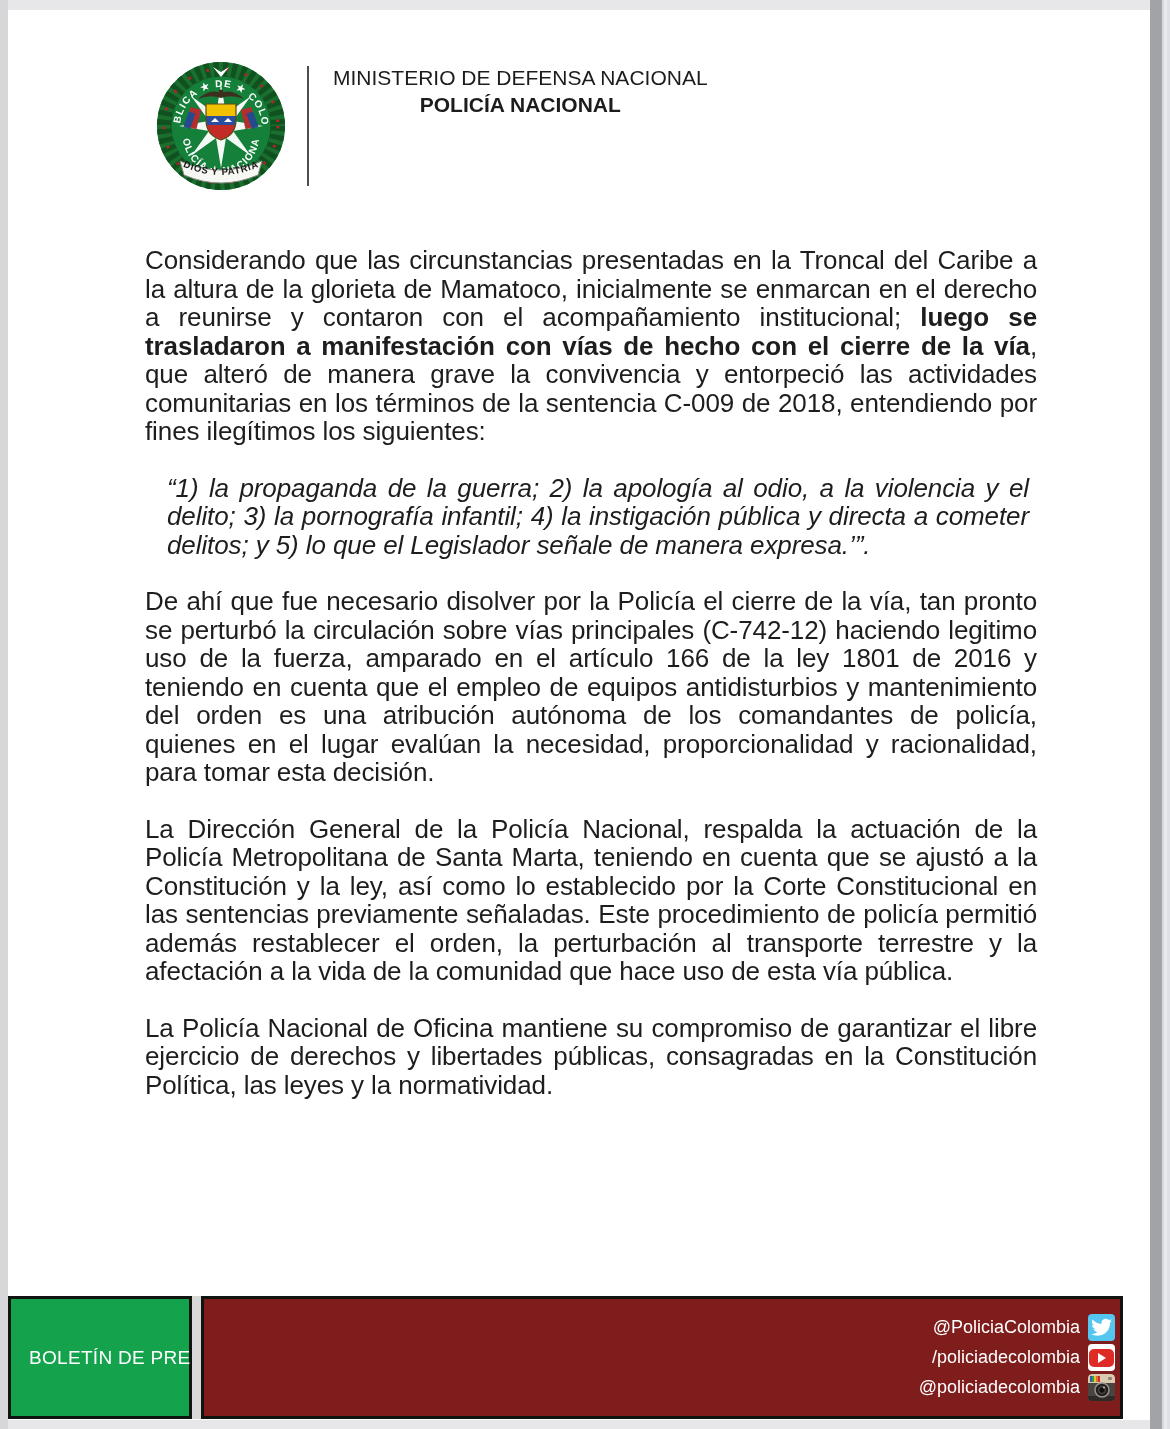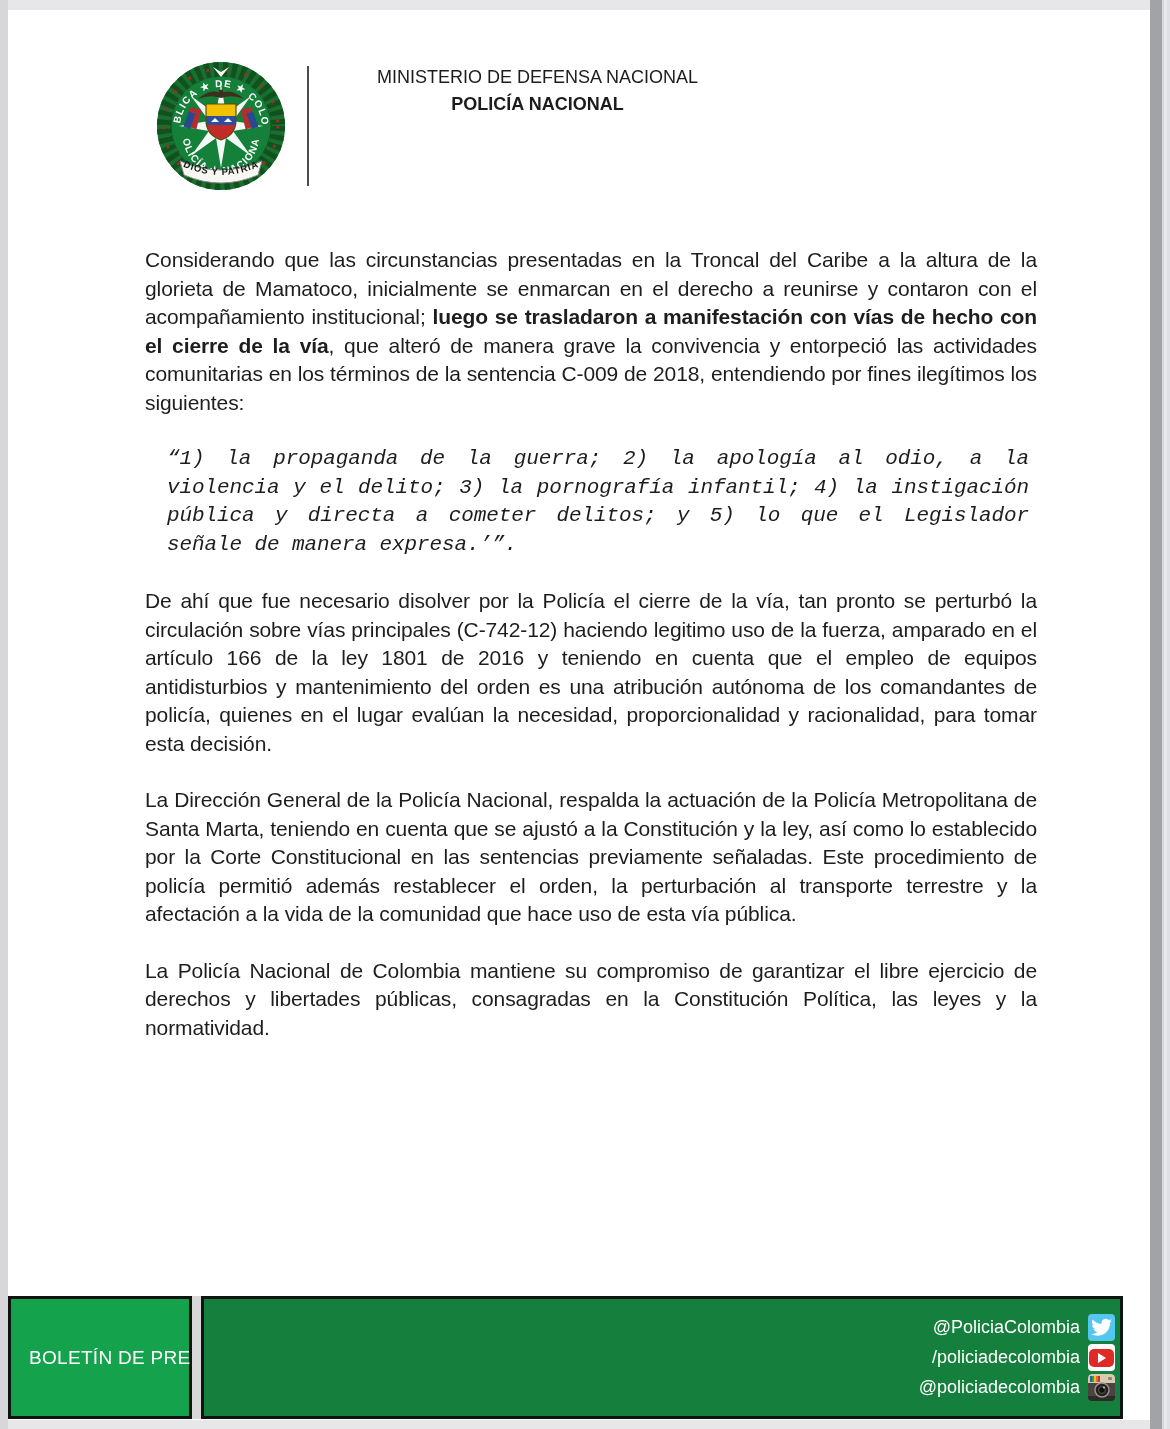--- a/index.html
+++ b/index.html
@@ -9,37 +9,37 @@
   .edge-right{position:absolute;left:1150px;top:0;width:20px;height:1429px;
     background:linear-gradient(90deg,#a2a3a7 0 58%,#d7d7dc 58% 72%,#e9e9ee 72% 86%,#dfdfe6 86%);}
   .edge-left{position:absolute;left:0;top:0;width:8px;height:1429px;background:#d7d7da;}
   
   .page{position:absolute;left:8px;top:10px;width:1142px;height:1410px;background:#ffffff;}
 
   
   .emblem{position:absolute;left:142px;top:52px;width:142px;height:136px;}
   .vline{position:absolute;left:299px;top:56px;width:2px;height:120px;background:#4d4d4d;}
   .header-lines{position:absolute;left:325px;top:54px;color:#1c1c1e;}
-  .h-line{font-size:18px;line-height:27px;white-space:nowrap;margin-left:44px;}
+  .h-line{font-size:21px;line-height:27px;white-space:nowrap;}
   .h-line.institution{font-weight:bold;text-align:center;}
 
   
   .content{position:absolute;left:137px;top:236px;width:892px;color:#1d1d1f;
-           font-size:21px;line-height:28.5px;text-align:justify;letter-spacing:-0.1px;}
+           font-size:26px;line-height:28.5px;text-align:justify;letter-spacing:-0.1px;}
   .content p{margin:0 0 28px 0;}
   .content b{font-weight:bold;}
-  p.quote{font-style:italic;padding:0 8px 0 22px;font-family:Liberation Mono, monospace;}
+  p.quote{font-style:italic;padding:0 8px 0 22px;}
 
   
   .footer{position:absolute;left:0;top:1286px;width:1115px;height:123px;display:flex;}
   .f-left{width:160px;background:#14a24c;border:3px solid #101410;display:flex;
           align-items:center;padding-left:18px;}
   .f-left span{color:#fff;font-size:19px;letter-spacing:.3px;white-space:nowrap;}
   .f-div{width:9px;background:#d8d8d8;}
-  .f-right{flex:1;background:#15803d;border:3px solid #101410;display:flex;flex-direction:column;
+  .f-right{flex:1;background:#7f1d1d;border:3px solid #101410;display:flex;flex-direction:column;
            justify-content:center;align-items:flex-end;padding-right:5px;gap:1px;}
   .s-row{display:flex;align-items:center;gap:8px;height:29px;}
   .s-handle{color:#fff;font-size:18px;white-space:nowrap;}
   .s-icon{width:27px;height:27px;border-radius:4px;flex:0 0 auto;position:relative;overflow:hidden;}
   .s-icon svg{display:block;width:27px;height:27px;}
   .icon-tw{background:#55c6f0;}
   .icon-fb{background:#3b5998;display:flex;align-items:flex-end;justify-content:center;}
   .icon-fb span{color:#fff;font-weight:bold;font-size:22px;line-height:22px;font-family:"Liberation Serif",serif;}
   .icon-yt{background:#ffffff;display:flex;align-items:center;justify-content:center;}
   .yt-lozenge{width:25px;height:18px;background:#df2b26;border-radius:5px;display:flex;
@@ -104,21 +104,21 @@
     <div class="header-lines">
       <div class="h-line ministry">MINISTERIO DE DEFENSA NACIONAL</div>
       <div class="h-line institution">POLICÍA NACIONAL</div>
     </div>
 
     <main class="content">
       <p><span>Considerando que las circunstancias presentadas en la Troncal del Caribe a la altura de la glorieta de Mamatoco, inicialmente se  enmarcan en el derecho a reunirse y contaron con el acompañamiento institucional; </span><b>luego se trasladaron a manifestación con vías de hecho con el cierre de la vía</b><span>, que  alteró de manera grave la convivencia y entorpeció las actividades comunitarias en los términos de la sentencia C-009 de 2018, entendiendo por fines ilegítimos los siguientes:</span></p>
       <p class="quote">“1) la propaganda de la guerra; 2) la apología al odio, a la violencia y el delito; 3) la pornografía infantil; 4) la instigación pública y directa a cometer delitos; y 5) lo que el Legislador señale de manera expresa.’”.</p>
       <p>De ahí que fue necesario disolver por la Policía el cierre de la vía,  tan pronto se perturbó la circulación sobre vías principales (C-742-12) haciendo legitimo uso de la fuerza, amparado en el artículo 166 de la ley 1801 de 2016 y teniendo en cuenta que el empleo de equipos antidisturbios y mantenimiento del orden es una atribución autónoma de los comandantes de policía, quienes en el lugar evalúan la necesidad, proporcionalidad y racionalidad, para tomar esta decisión.</p>
       <p>La Dirección General de la Policía Nacional, respalda la actuación de la Policía Metropolitana de Santa Marta, teniendo en cuenta que se ajustó a la Constitución y la ley, así como lo establecido por la Corte Constitucional en las sentencias previamente señaladas.   Este procedimiento de policía permitió además restablecer el orden, la perturbación al transporte terrestre y la afectación a la vida de la comunidad que hace uso de esta vía pública.</p>
-      <p>La Policía Nacional de Colombia mantiene su compromiso de garantizar el libre ejercicio de derechos y libertades públicas, consagradas en la Constitución Política, las leyes y la normatividad.</p>
+      <p>La Policía Nacional de Oficina mantiene su compromiso de garantizar el libre ejercicio de derechos y libertades públicas, consagradas en la Constitución Política, las leyes y la normatividad.</p>
     </main>
 
     <footer class="footer">
       <div class="f-left">
         <span>BOLETÍN DE PRENSA</span>
       </div>
       <div class="f-div"></div>
       <div class="f-right">
 
         <div class="s-row">

